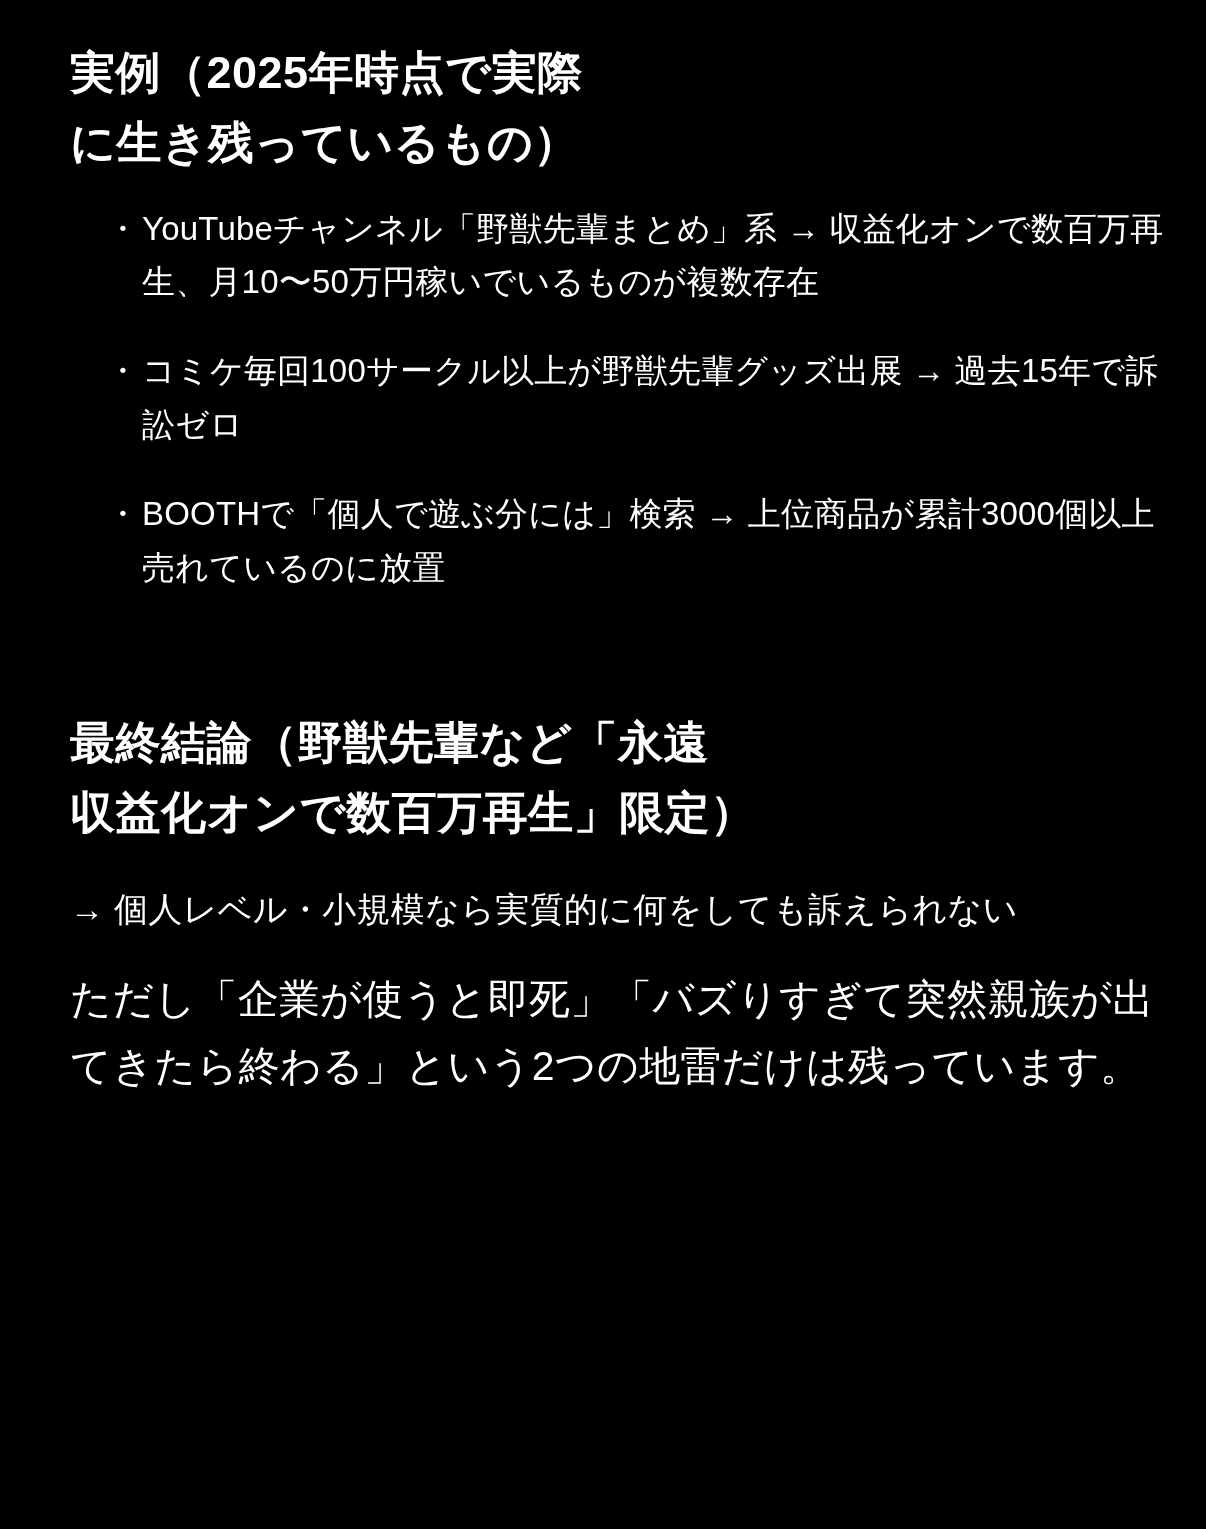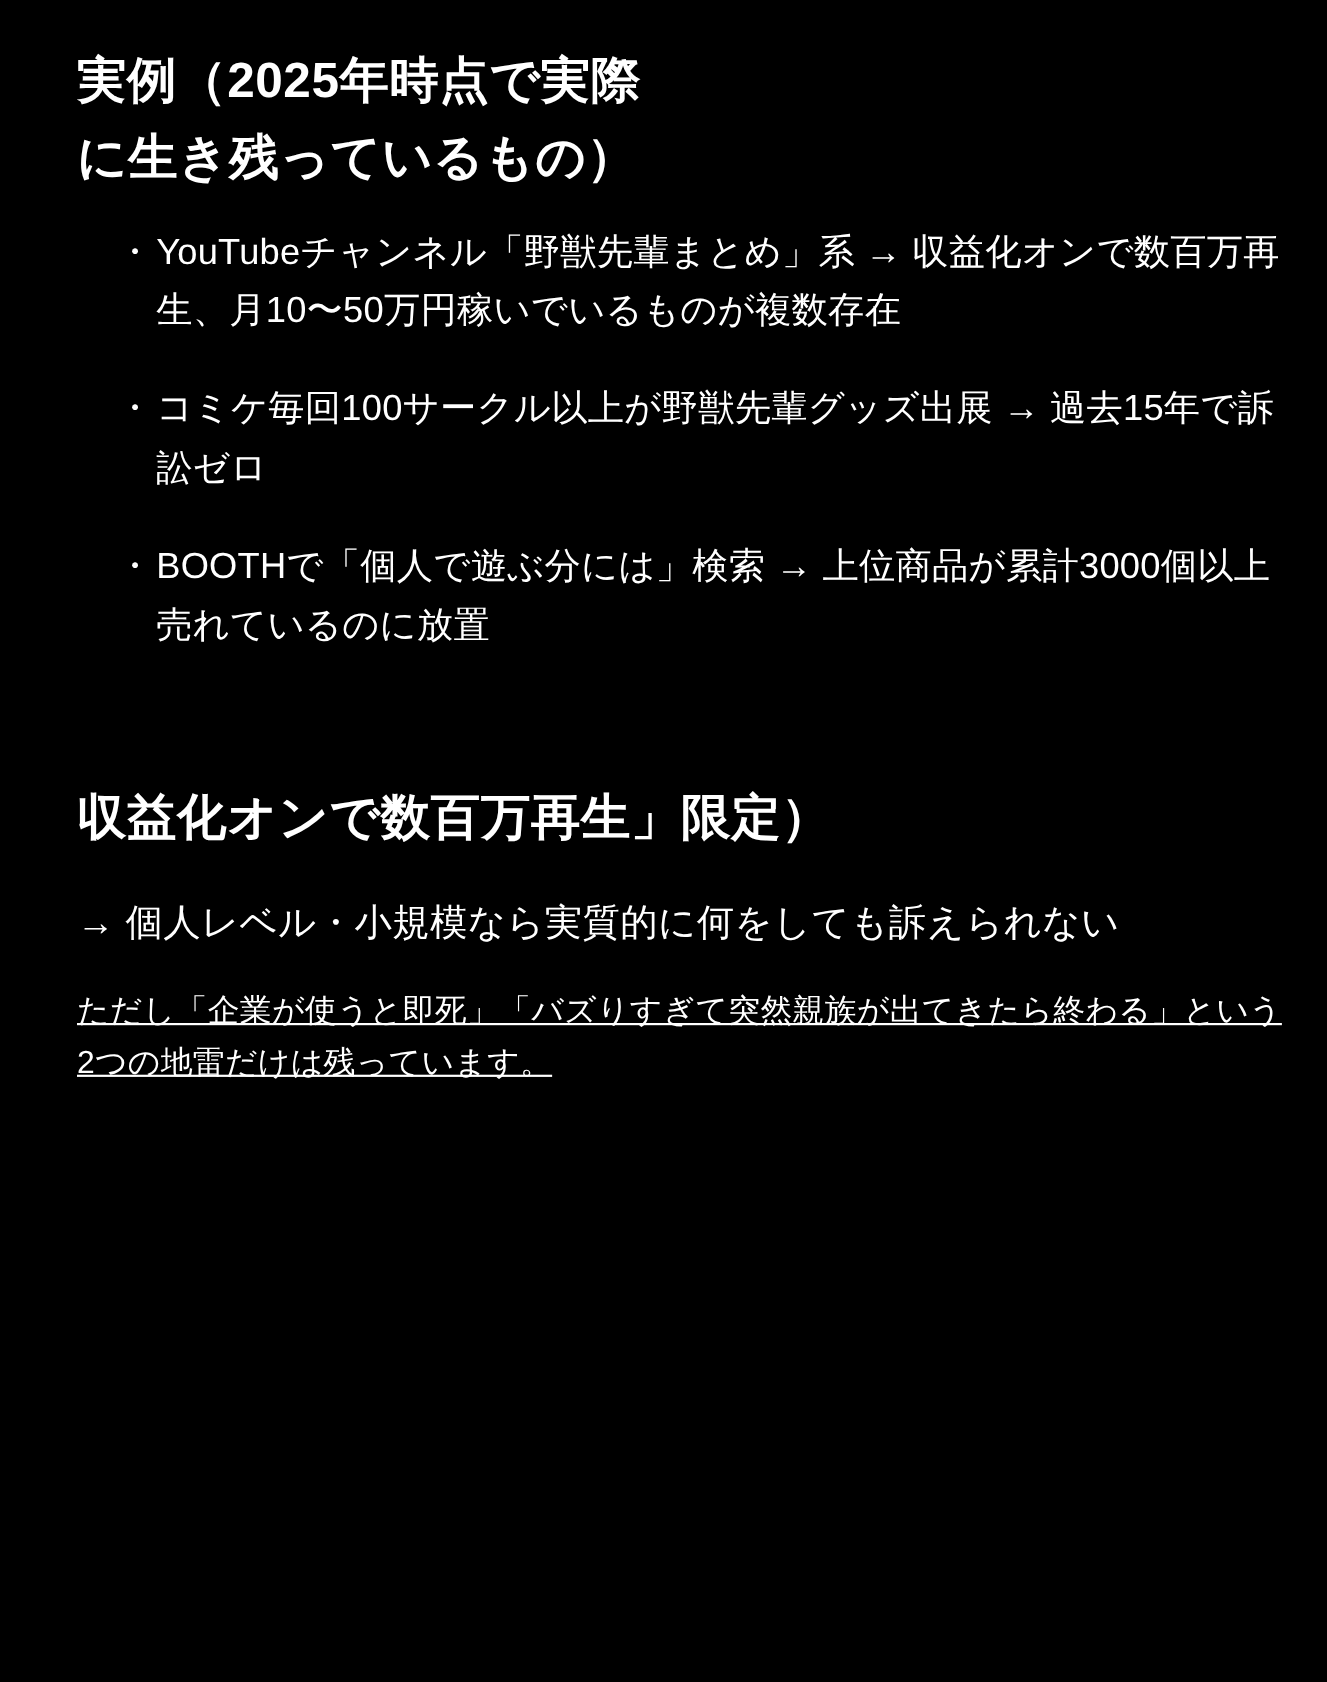--- a/index.html
+++ b/index.html
@@ -64,25 +64,24 @@
     margin: 34px 0 0 0;
     letter-spacing: 0.3px;
   }
   .arrow-normal {
     font-size: 33px;
     line-height: 1.62;
     margin: 30px 0 0 0;
     letter-spacing: 0.2px;
   }
   .para {
-    font-size: 29px;
+    font-size: 41px;
     line-height: 1.62;
     margin: 30px 0 0 0;
     letter-spacing: 0.2px;
-    text-decoration: underline;
   }
   .section-two-title {
     margin-top: 0;
   }
 </style>
 </head>
 <body>
 
 <div class="page">
 
@@ -102,20 +101,21 @@
     </li>
     <li>
       <span class="dot">・</span>
       <span>BOOTHで「個人で遊ぶ分には」検索 → 上位商品が累計3000個以上売れているのに放置</span>
     </li>
   </ul>
 
   <div class="gap"></div>
 
   <h2 class="section-title section-two-title">
+    <span class="title-line">最終結論（野獣先輩など「永遠</span>
     <span class="title-line">収益化オンで数百万再生」限定）</span>
   </h2>
 
   <p class="arrow-strong">→ 個人レベル・小規模なら実質的に何をしても訴えられない</p>
 
 
   <p class="para">ただし「企業が使うと即死」「バズりすぎて突然親族が出てきたら終わる」という2つの地雷だけは残っています。</p>
 
 
 </div>

